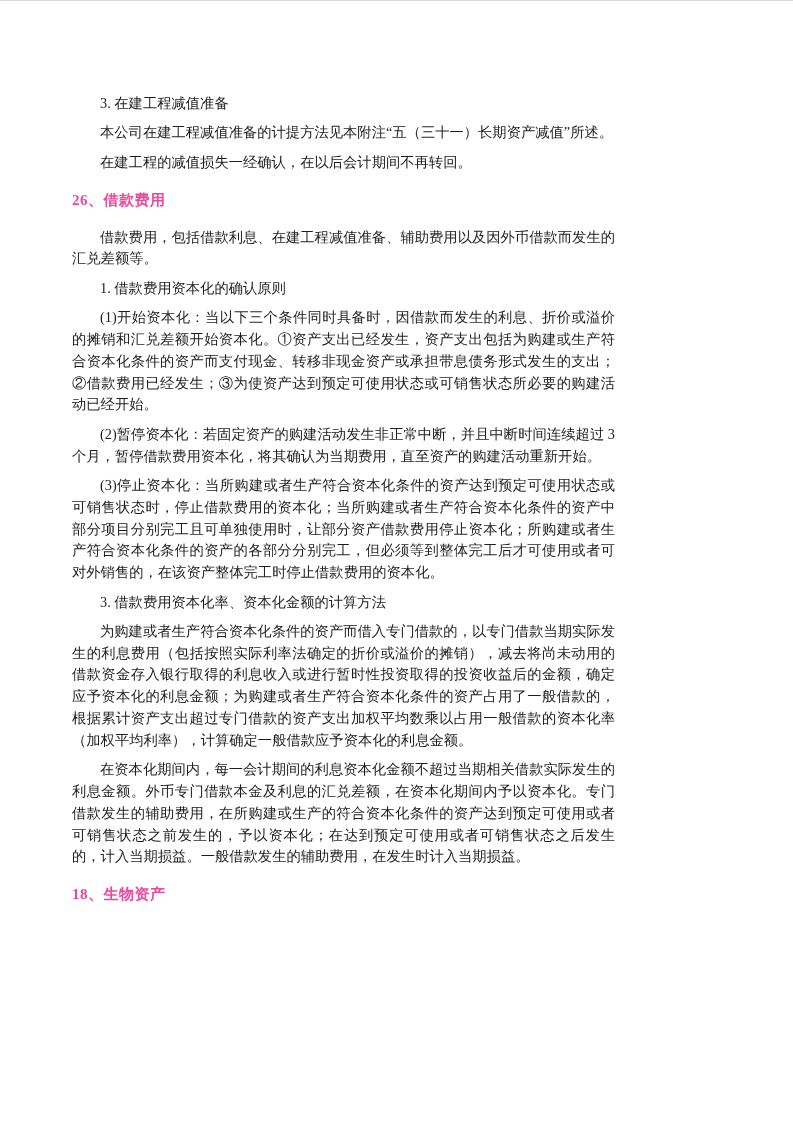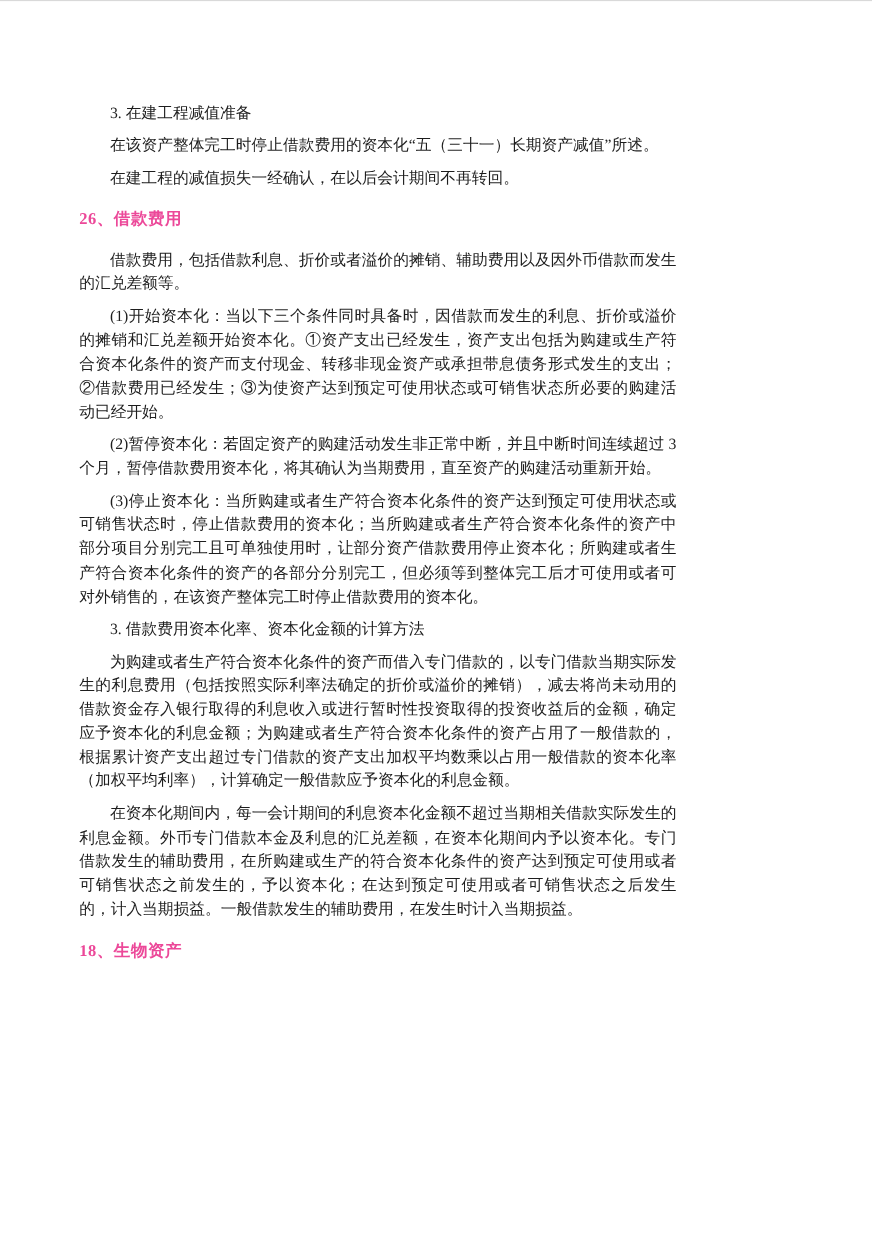--- a/index.html
+++ b/index.html
@@ -53,24 +53,25 @@
     letter-spacing: 0.5px;
   }
 </style>
 </head>
 <body>
 
 <div class="page">
   <div class="page-edge"></div>
   <div class="doc">
       <p class="subheading">3. 在建工程减值准备</p>
-      <p class="paragraph">在该资产整体完工时停止借款费用的资本化“五（三十一）长期资产减值”所述。</p>
+      <p class="paragraph">本公司在建工程减值准备的计提方法见本附注“五（三十一）长期资产减值”所述。</p>
       <p class="paragraph">在建工程的减值损失一经确认，在以后会计期间不再转回。</p>
       <h2 class="heading">26、借款费用</h2>
-      <p class="paragraph">借款费用，包括借款利息、折价或者溢价的摊销、辅助费用以及因外币借款而发生的汇兑差额等。</p>
+      <p class="paragraph">借款费用，包括借款利息、在建工程减值准备、辅助费用以及因外币借款而发生的汇兑差额等。</p>
+      <p class="subheading">1. 借款费用资本化的确认原则</p>
       <p class="paragraph">(1)开始资本化：当以下三个条件同时具备时，因借款而发生的利息、折价或溢价的摊销和汇兑差额开始资本化。①资产支出已经发生，资产支出包括为购建或生产符合资本化条件的资产而支付现金、转移非现金资产或承担带息债务形式发生的支出；②借款费用已经发生；③为使资产达到预定可使用状态或可销售状态所必要的购建活动已经开始。</p>
       <p class="paragraph">(2)暂停资本化：若固定资产的购建活动发生非正常中断，并且中断时间连续超过 3 个月，暂停借款费用资本化，将其确认为当期费用，直至资产的购建活动重新开始。</p>
       <p class="paragraph">(3)停止资本化：当所购建或者生产符合资本化条件的资产达到预定可使用状态或可销售状态时，停止借款费用的资本化；当所购建或者生产符合资本化条件的资产中部分项目分别完工且可单独使用时，让部分资产借款费用停止资本化；所购建或者生产符合资本化条件的资产的各部分分别完工，但必须等到整体完工后才可使用或者可对外销售的，在该资产整体完工时停止借款费用的资本化。</p>
       <p class="subheading">3. 借款费用资本化率、资本化金额的计算方法</p>
       <p class="paragraph">为购建或者生产符合资本化条件的资产而借入专门借款的，以专门借款当期实际发生的利息费用（包括按照实际利率法确定的折价或溢价的摊销），减去将尚未动用的借款资金存入银行取得的利息收入或进行暂时性投资取得的投资收益后的金额，确定应予资本化的利息金额；为购建或者生产符合资本化条件的资产占用了一般借款的，根据累计资产支出超过专门借款的资产支出加权平均数乘以占用一般借款的资本化率（加权平均利率），计算确定一般借款应予资本化的利息金额。</p>
       <p class="paragraph">在资本化期间内，每一会计期间的利息资本化金额不超过当期相关借款实际发生的利息金额。外币专门借款本金及利息的汇兑差额，在资本化期间内予以资本化。专门借款发生的辅助费用，在所购建或生产的符合资本化条件的资产达到预定可使用或者可销售状态之前发生的，予以资本化；在达到预定可使用或者可销售状态之后发生的，计入当期损益。一般借款发生的辅助费用，在发生时计入当期损益。</p>
       <h2 class="heading">18、生物资产</h2>
     </div>
 </div>
 

